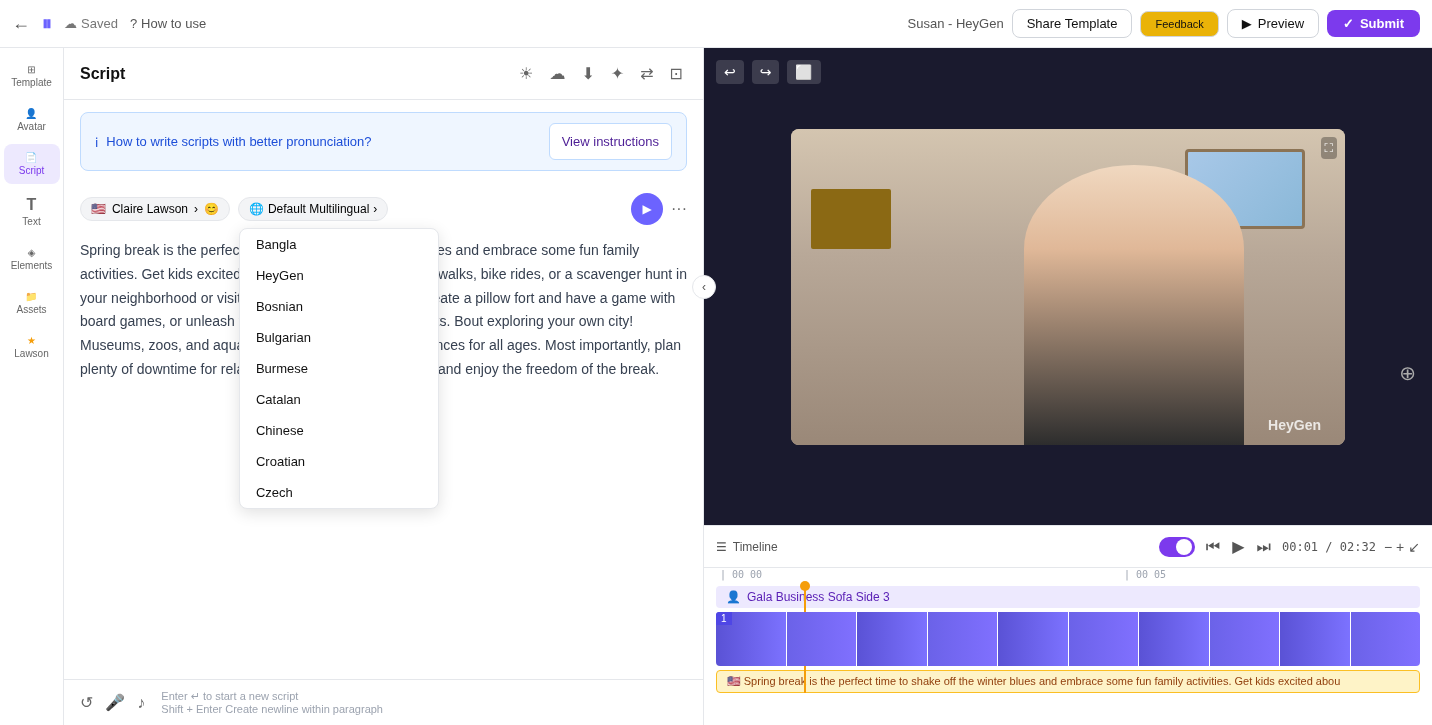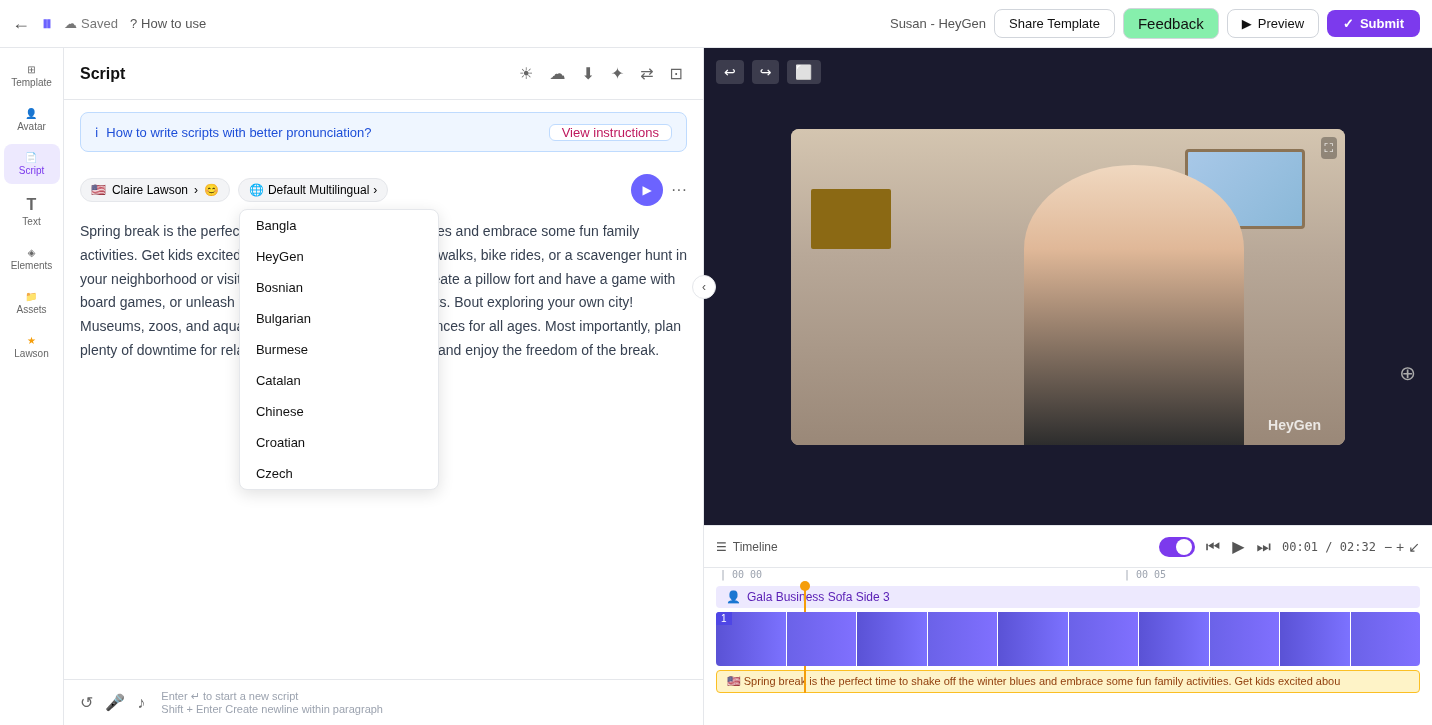--- a/index.html
+++ b/index.html
@@ -11,21 +11,21 @@
       background: #fff; border-bottom: 1px solid #e5e7eb;
       height: 48px; padding: 0 12px; flex-shrink: 0;
     }
     .topbar-left { display: flex; align-items: center; gap: 12px; }
     .topbar-right { display: flex; align-items: center; gap: 8px; }
     .btn-back { background: none; border: none; cursor: pointer; color: #555; font-size: 18px; }
     .btn-logo { background: none; border: none; cursor: pointer; color: #6c63ff; font-size: 20px; font-weight: bold; }
     .saved-indicator { display: flex; align-items: center; gap: 4px; font-size: 13px; color: #777; }
     .how-to-use { display: flex; align-items: center; gap: 4px; font-size: 13px; color: #555; background: none; border: none; cursor: pointer; }
     .btn-share { background: #fff; border: 1px solid #d1d5db; border-radius: 8px; padding: 6px 14px; font-size: 13px; font-weight: 500; cursor: pointer; color: #111; }
-    .btn-feedback { background: #86efac; border: 1px solid #d1d5db; border-radius: 8px; padding: 6px 14px; font-size: 15px; cursor: pointer; color: #111; }
+    .btn-feedback { background: #eab308; border: 1px solid #d1d5db; border-radius: 8px; padding: 6px 14px; font-size: 11px; cursor: pointer; color: #111; }
     .btn-preview { display: flex; align-items: center; gap: 6px; background: #fff; border: 1px solid #d1d5db; border-radius: 8px; padding: 6px 14px; font-size: 13px; cursor: pointer; color: #111; }
     .btn-submit { display: flex; align-items: center; gap: 6px; background: #7c3aed; border: none; border-radius: 8px; padding: 6px 16px; font-size: 13px; font-weight: 600; cursor: pointer; color: #fff; }
     .user-info { font-size: 13px; color: #555; }
 
     
     .main { display: flex; flex: 1; overflow: hidden; }
 
     
     .sidebar {
       width: 64px; background: #fff; border-right: 1px solid #e5e7eb;
@@ -52,21 +52,21 @@
     .script-toolbar { display: flex; align-items: center; gap: 8px; }
     .icon-btn { background: none; border: none; cursor: pointer; color: #666; font-size: 16px; padding: 4px; border-radius: 4px; }
 
     
     .info-banner {
       display: flex; align-items: center; justify-content: space-between;
       background: #eff6ff; border: 1px solid #bfdbfe; border-radius: 8px;
       margin: 12px 16px; padding: 10px 14px;
     }
     .info-banner-text { display: flex; align-items: center; gap: 8px; font-size: 13px; color: #1d4ed8; font-weight: 500; }
-    .btn-view-instructions { background: #fff; border: 1px solid #bfdbfe; border-radius: 6px; padding: 0 12px; font-size: 13px; color: #be185d; cursor: pointer; margin-left: 32px; }
+    .btn-view-instructions { background: #fff; border: 1px solid #bfdbfe; border-radius: 6px; padding: 10px 12px; font-size: 13px; color: #4c1d95; cursor: pointer; margin-left: 32px; }
 
     
     .script-content { flex: 1; overflow-y: auto; padding: 0 16px; }
 
     
     .avatar-row {
       display: flex; align-items: center; gap: 8px; padding: 10px 0 6px;
     }
     .avatar-chip {
       display: flex; align-items: center; gap: 6px;

